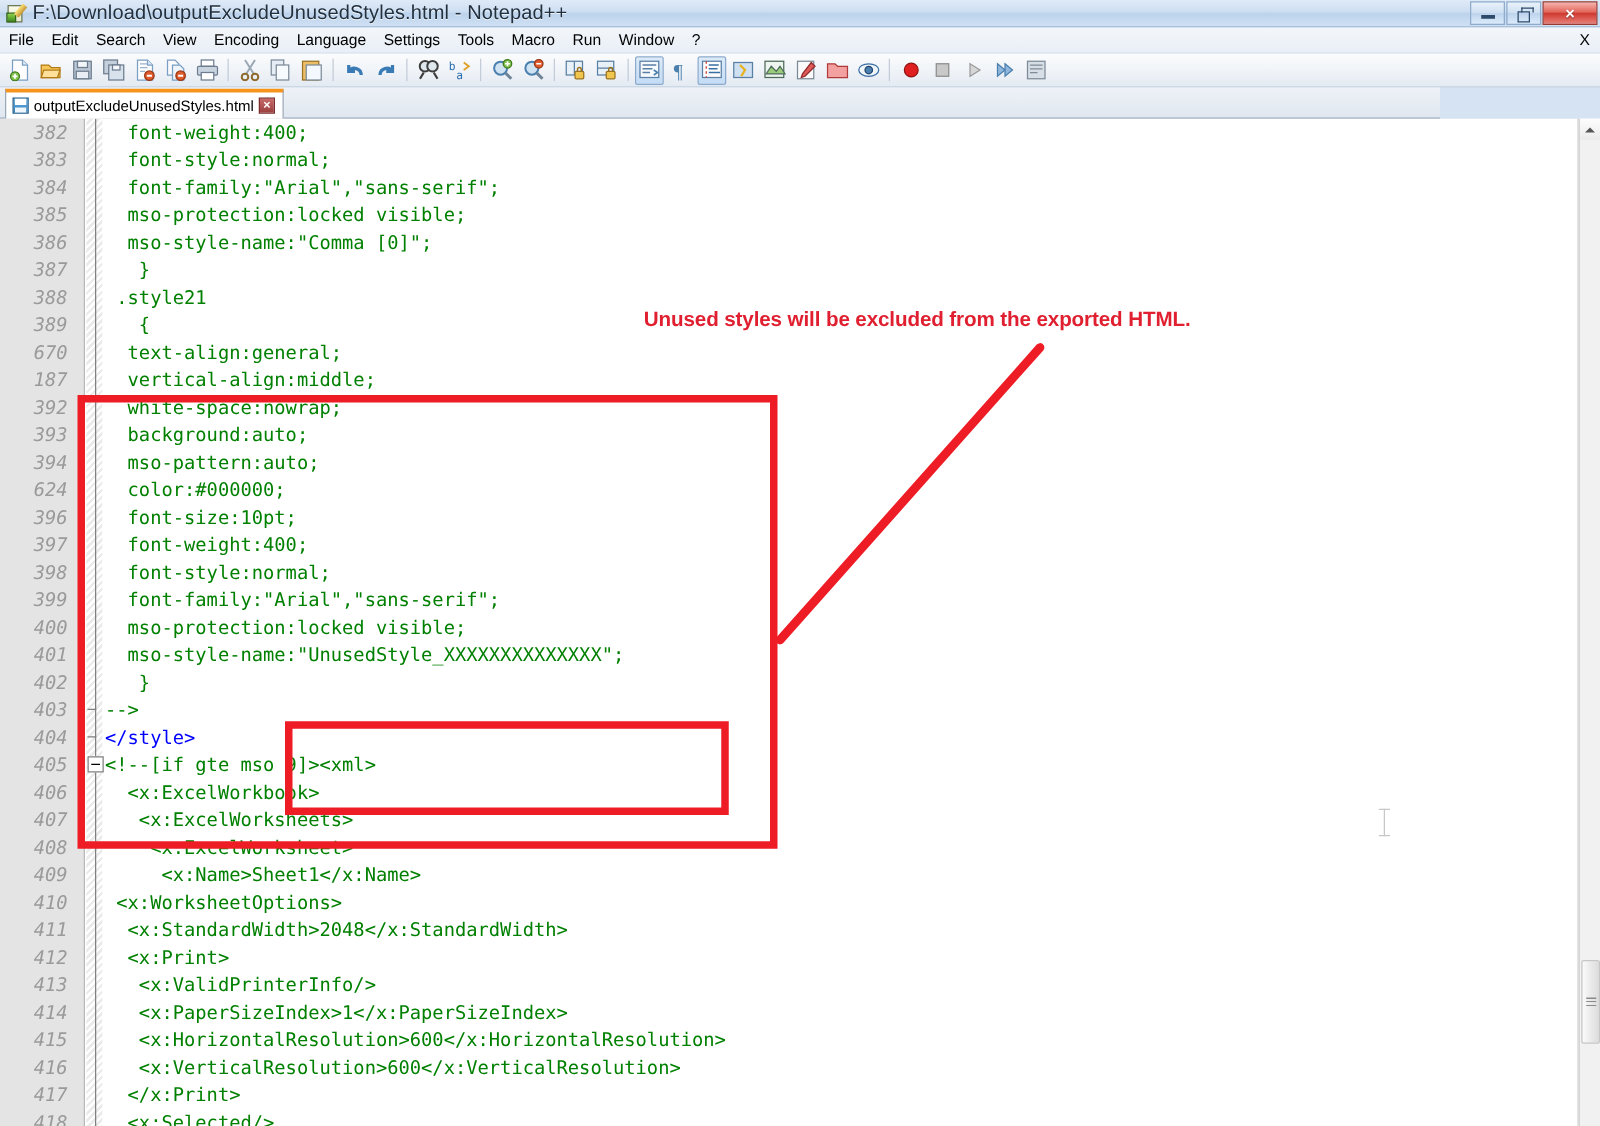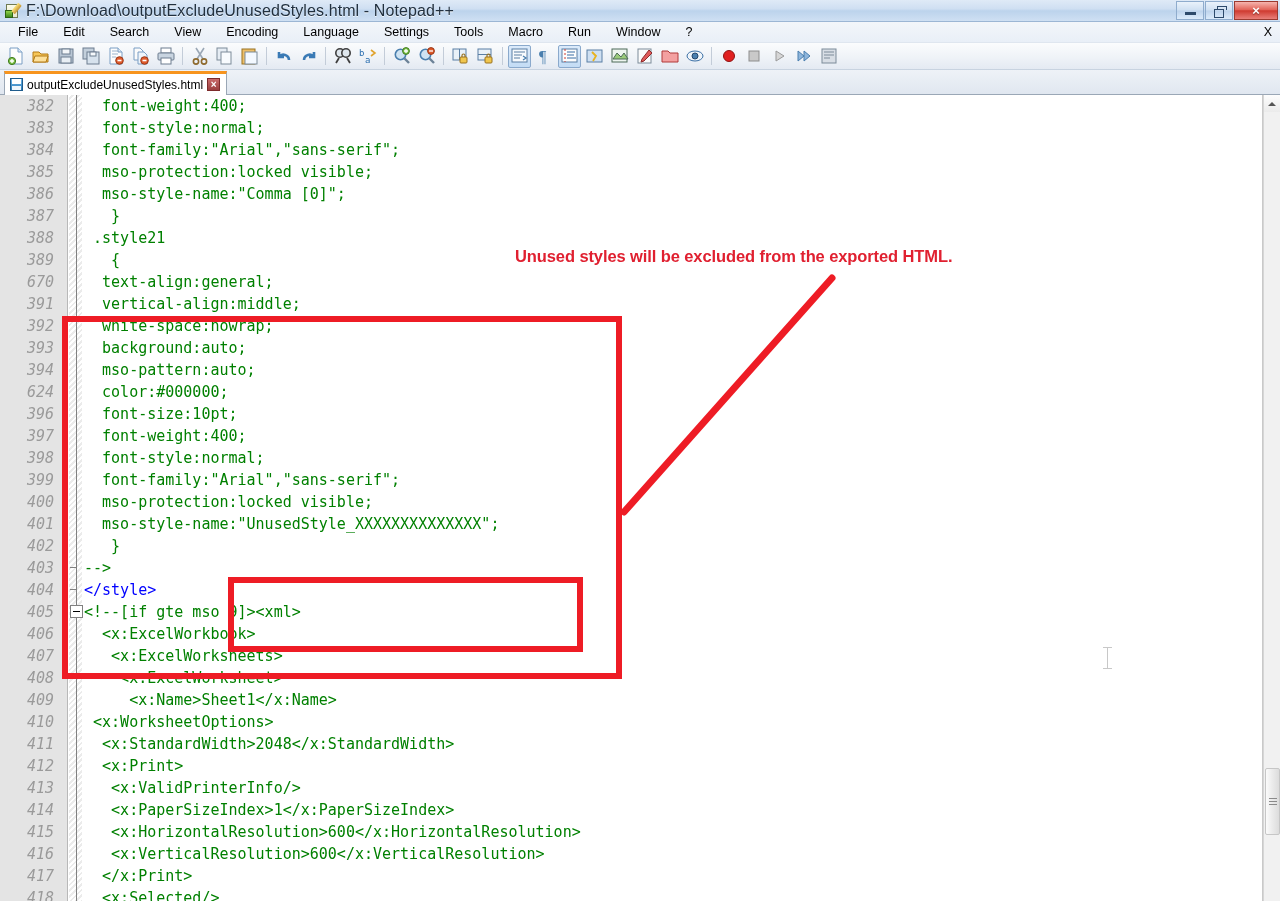--- a/index.html
+++ b/index.html
@@ -85,21 +85,21 @@
   
   #menubar {
     position: absolute; left: 0; top: 22px;
     width: 1280px; height: 21px;
     background: linear-gradient(180deg,#f3f6fa 0%,#e9eff7 100%);
     display: flex; align-items: center;
     border-bottom: 1px solid #dfe6ef;
   }
   .menu-item {
     font-size: 12.5px; color: #000000;
-    padding: 2px 7px 3px 18px;
+    padding: 2px 7px 3px 7px;
     white-space: nowrap; cursor: default;
   }
   #menubar-right {
     position: absolute; right: 8px; top: 3px;
     font-size: 12.5px; color: #000;
   }
 
   
   #toolbar {
     position: absolute; left: 0; top: 43px;
@@ -110,21 +110,21 @@
   }
   .tb { width: 23px; height: 23px; margin: 0 1px; position: relative;
         display:flex; align-items:center; justify-content:center; }
   .tb.pressed { border:1px solid #8aa9cc; background: linear-gradient(180deg,#dcebfb,#c3dcf5); border-radius:2px; }
   .tb svg { display:block; }
   .tbsep { width: 1px; height: 18px; background: #c3ccd8; margin: 0 4px; }
 
   
   #tabbar {
     position: absolute; left: 0; top: 70px;
-    width: 1280px; height: 25px;
+    width: 1152px; height: 25px;
     background: linear-gradient(180deg,#eef2f7,#e0e7f0);
     border-bottom: 1px solid #9aa7b6;
   }
   #tab-active {
     position: absolute; left: 4px; top: 1px;
     height: 24px;
     background: #ffffff;
     border: 1px solid #9aa7b6;
     border-bottom: none;
     border-top: 3px solid #f7941e;
@@ -559,21 +559,21 @@
       <div id="linenums">
           <div>382</div>
           <div>383</div>
           <div>384</div>
           <div>385</div>
           <div>386</div>
           <div>387</div>
           <div>388</div>
           <div>389</div>
           <div>670</div>
-          <div>391</div>
+          <div>187</div>
           <div>392</div>
           <div>393</div>
           <div>394</div>
           <div>624</div>
           <div>396</div>
           <div>397</div>
           <div>398</div>
           <div>399</div>
           <div>400</div>
           <div>401</div>

